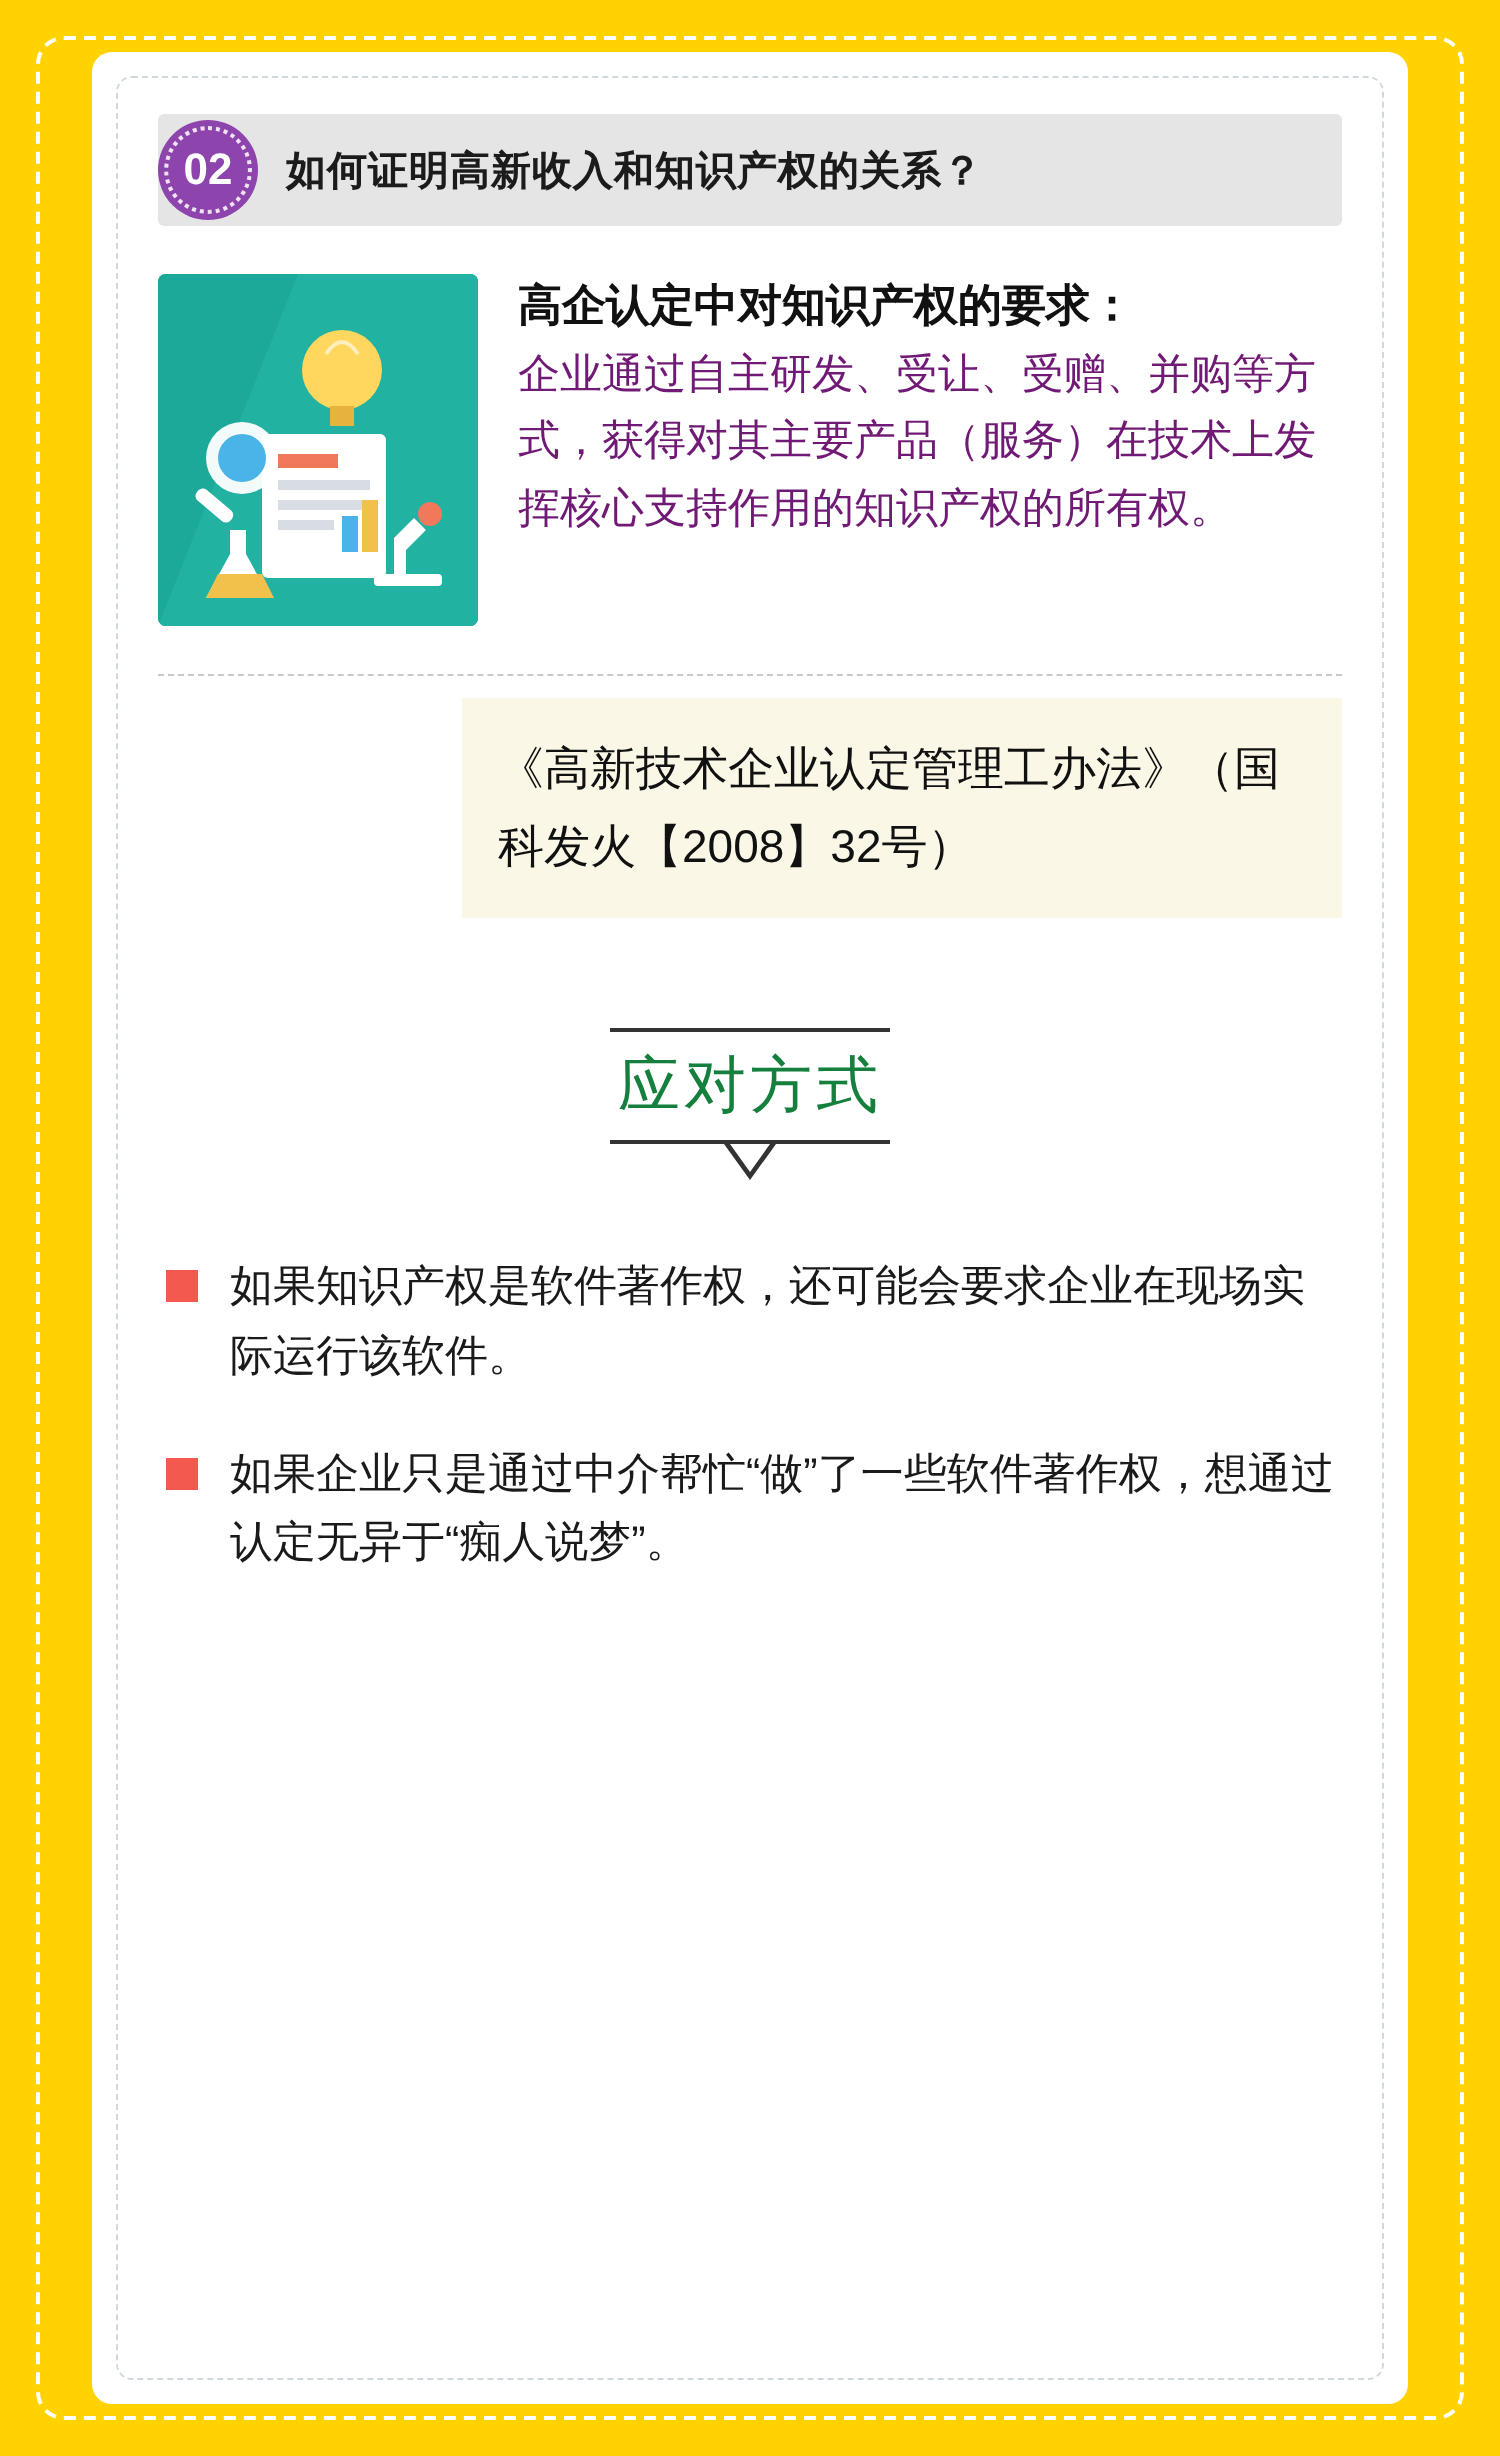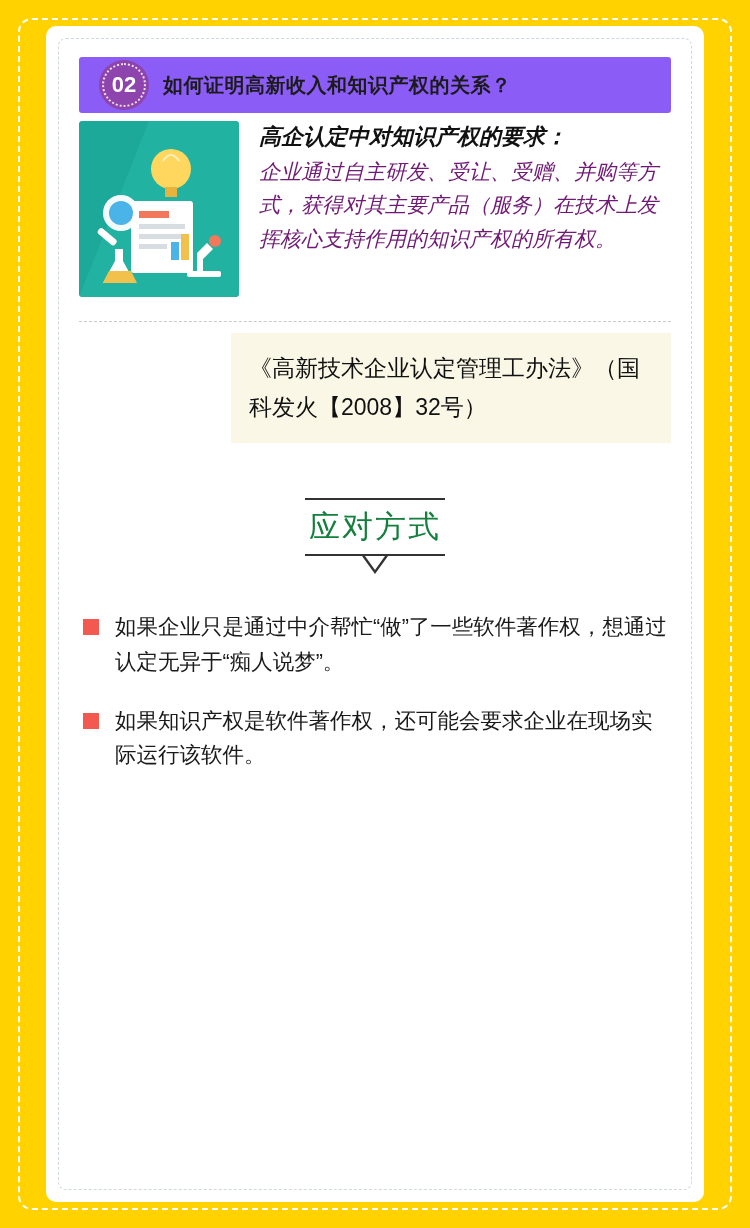--- a/index.html
+++ b/index.html
@@ -40,24 +40,24 @@
     left: 12px; top: 12px; right: 12px; bottom: 12px;
     border: 1px dashed #cfd8dc;
     border-radius: 8px;
     padding: 18px 20px;
   }
 
   
   .header {
     display: flex;
     align-items: center;
-    background: #8b5cf6;
+    background: #e5e5e5;
     height: 56px;
     border-radius: 3px;
-    padding-left: 20px;
+    padding-left: 0;
   }
   .badge {
     width: 50px; height: 50px;
     border-radius: 50%;
     background: #8e44ad;
     color: #ffffff;
     display: flex;
     align-items: center;
     justify-content: center;
     font-size: 22px;
@@ -76,22 +76,21 @@
     font-size: 20px;
     font-weight: bold;
     color: #1b1b1b;
     margin-left: 14px;
     letter-spacing: .5px;
   }
 
   
   .intro {
     display: flex;
-    margin-top: 8px;
-    font-style: italic;
+    margin-top: 24px;
   }
   .illus {
     width: 160px; height: 176px;
     flex: none;
     border-radius: 4px;
     overflow: hidden;
     background: #1aa89a;
     position: relative;
   }
   .intro-text {
@@ -285,23 +284,23 @@
           <div class="line-top"></div>
           <div class="approach-label">应对方式</div>
           <div class="line-bottom"></div>
           <div class="pointer"></div>
         </div>
       </div>
 
       <div class="bullets">
         <div class="bullet">
           <span class="bullet-marker"></span>
-          <span class="bullet-text">如果企业只是通过中介帮忙“做”了一些软件著作权，想通过认定无异于“痴人说梦”。</span>
+          <span class="bullet-text">如果知识产权是软件著作权，还可能会要求企业在现场实际运行该软件。</span>
         </div>
         <div class="bullet">
           <span class="bullet-marker"></span>
-          <span class="bullet-text">如果知识产权是软件著作权，还可能会要求企业在现场实际运行该软件。</span>
+          <span class="bullet-text">如果企业只是通过中介帮忙“做”了一些软件著作权，想通过认定无异于“痴人说梦”。</span>
         </div>
       </div>
 
     </div>
   </div>
 </div>
 
 </body></html>

